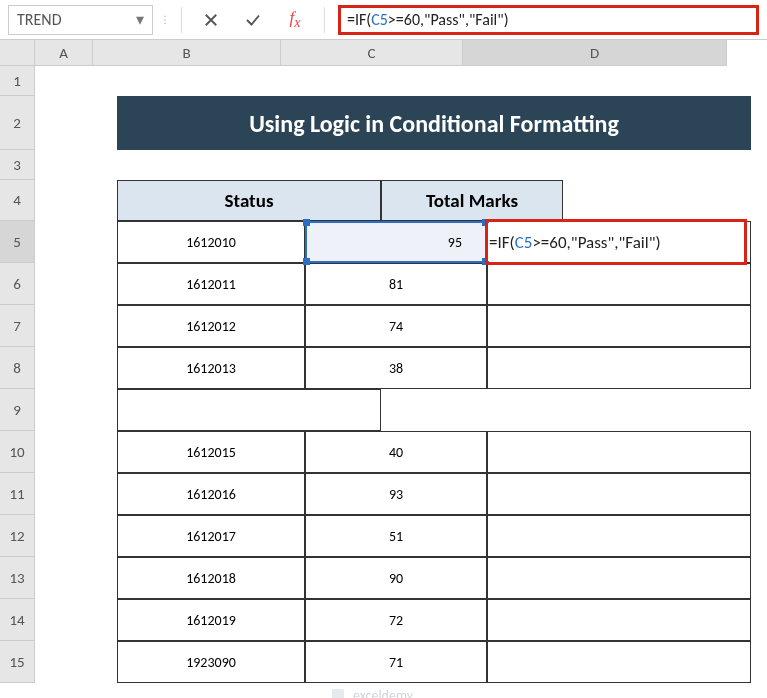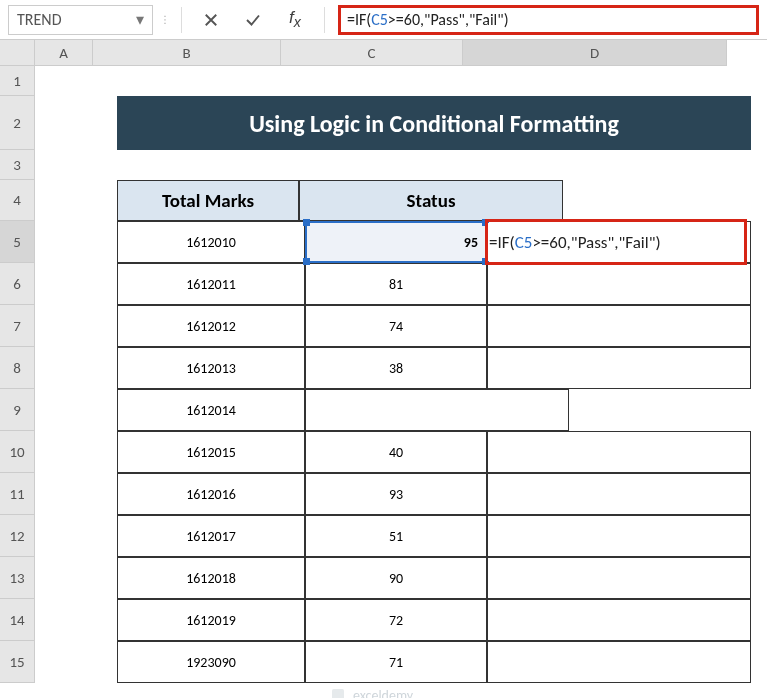--- a/index.html
+++ b/index.html
@@ -5,21 +5,21 @@
     * { box-sizing: border-box; margin: 0; padding: 0; }
     body { font-family: Calibri, Arial, sans-serif; background: #fff; width: 767px; height: 698px; overflow: hidden; position: relative; }
     
     .formula-bar { display: flex; align-items: center; height: 40px; border-bottom: 1px solid #ccc; background: #fff; }
     .name-box { width: 145px; height: 30px; margin: 5px 5px 5px 8px; border: 1px solid #ccc; display: flex; align-items: center; padding: 0 8px; font-size: 16px; color: #555; background: #fff; }
     .name-box .dropdown { margin-left: auto; color: #777; }
     .fb-separator { width: 1px; height: 26px; background: #ddd; margin: 0 8px; }
     .fb-dots { color: #aaa; font-size: 10px; letter-spacing: 1px; padding: 0 2px; }
     .fb-btn { width: 42px; height: 38px; display: flex; align-items: center; justify-content: center; color: #555; font-size: 18px; }
     .fb-btn svg { width: 18px; height: 18px; }
-    .fb-fx { font-style: italic; font-family: Liberation Sans, sans-serif; font-size: 17px; color: #404040; }
+    .fb-fx { font-style: italic; font-family: Liberation Serif, serif; font-size: 17px; color: #ef4444; }
     .formula-input-wrap { flex: 1; height: 30px; margin: 5px 8px 5px 5px; display: flex; align-items: center; border: 3px solid #d62516; padding: 0 6px; font-size: 16px; }
     .formula-input-wrap .fn { color: #222; }
     .formula-input-wrap .ref { color: #2a6ec7; }
     
     .grid-area { display: flex; height: calc(100% - 40px); }
     .corner { width: 35px; height: 26px; background: #e6e6e6; border-right: 1px solid #ccc; border-bottom: 1px solid #ccc; flex-shrink: 0; }
     .col-headers { display: flex; height: 26px; background: #e6e6e6; border-bottom: 1px solid #ccc; flex-shrink: 0; }
     .col-header { display: flex; align-items: center; justify-content: center; border-right: 1px solid #ccc; font-size: 15px; color: #555; }
     .col-header.active { background: #d6d6d6; }
     .col-A { width: 58px; }
@@ -40,21 +40,21 @@
     .cell { flex-shrink: 0; }
     .r1 { height: 30px; }
     .r2 { height: 54px; }
     .r3 { height: 30px; }
     .r4 { height: 41px; }
     .r5, .r6, .r7, .r8, .r9, .r10, .r11, .r12, .r13, .r14, .r15 { height: 42px; }
     
     .title-banner { background: #2b4556; color: #fff; font-weight: bold; font-size: 24px; display: flex; align-items: center; justify-content: center; border: none; }
     .table-header { background: #dae5f0; font-weight: bold; font-size: 19px; display: flex; align-items: center; justify-content: center; border: 1px solid #333; }
     .table-cell { font-size: 14px; display: flex; align-items: center; justify-content: center; border: 1px solid #333; }
-    .table-cell.right { justify-content: flex-end; padding-right: 8px; font-weight: bold; }
+    .table-cell.right { justify-content: flex-end; padding-right: 24px; }
     
     .ref-highlight { position: absolute; border: 2px solid #2a6ec7; pointer-events: none; }
     .ref-corner { position: absolute; width: 7px; height: 7px; background: #2a6ec7; }
     
     .edit-highlight { position: absolute; border: 3px solid #d62516; pointer-events: none; z-index: 5; }
     .edit-overlay { position: absolute; background: #fff; display: flex; align-items: center; font-size: 17px; padding-left: 2px; z-index: 3; }
     .edit-overlay .fn { color: #222; }
     .edit-overlay .ref { color: #2a6ec7; }
     
     .watermark { position: absolute; left: 270px; top: 620px; color: #cfd6db; font-size: 14px; display: flex; align-items: center; gap: 6px; z-index: 1; pointer-events: none; }
@@ -132,22 +132,22 @@
           <div class="cell title-banner" style="width:634px">Using Logic in Conditional Formatting</div>
         </div>
         <div class="row r3">
           <div class="cell col-A"></div>
             <div class="cell col-B"></div>
             <div class="cell col-C"></div>
             <div class="cell col-D"></div>
         </div>
         <div class="row r4">
           <div class="cell col-A"></div>
+          <div class="cell col-D table-header">Status</div>
           <div class="cell col-C table-header">Total Marks</div>
-          <div class="cell col-D table-header">Status</div>
         </div>
         <div class="row r5">
           <div class="cell col-A"></div>
           <div class="cell col-B table-cell">1612010</div>
           <div class="cell col-C table-cell right" style="background:#eef2f8">95</div>
           <div class="cell col-D table-cell"></div>
         </div>
         <div class="row r6">
           <div class="cell col-A"></div>
           <div class="cell col-B table-cell">1612011</div>
@@ -161,21 +161,20 @@
           <div class="cell col-D table-cell"></div>
         </div>
         <div class="row r8">
           <div class="cell col-A"></div>
           <div class="cell col-B table-cell">1612013</div>
           <div class="cell col-C table-cell">38</div>
           <div class="cell col-D table-cell"></div>
         </div>
         <div class="row r9">
           <div class="cell col-A"></div>
-          <div class="cell col-B table-cell">1612014</div>
           <div class="cell col-D table-cell"></div>
         </div>
         <div class="row r10">
           <div class="cell col-A"></div>
           <div class="cell col-B table-cell">1612015</div>
           <div class="cell col-C table-cell">40</div>
           <div class="cell col-D table-cell"></div>
         </div>
         <div class="row r11">
           <div class="cell col-A"></div>

